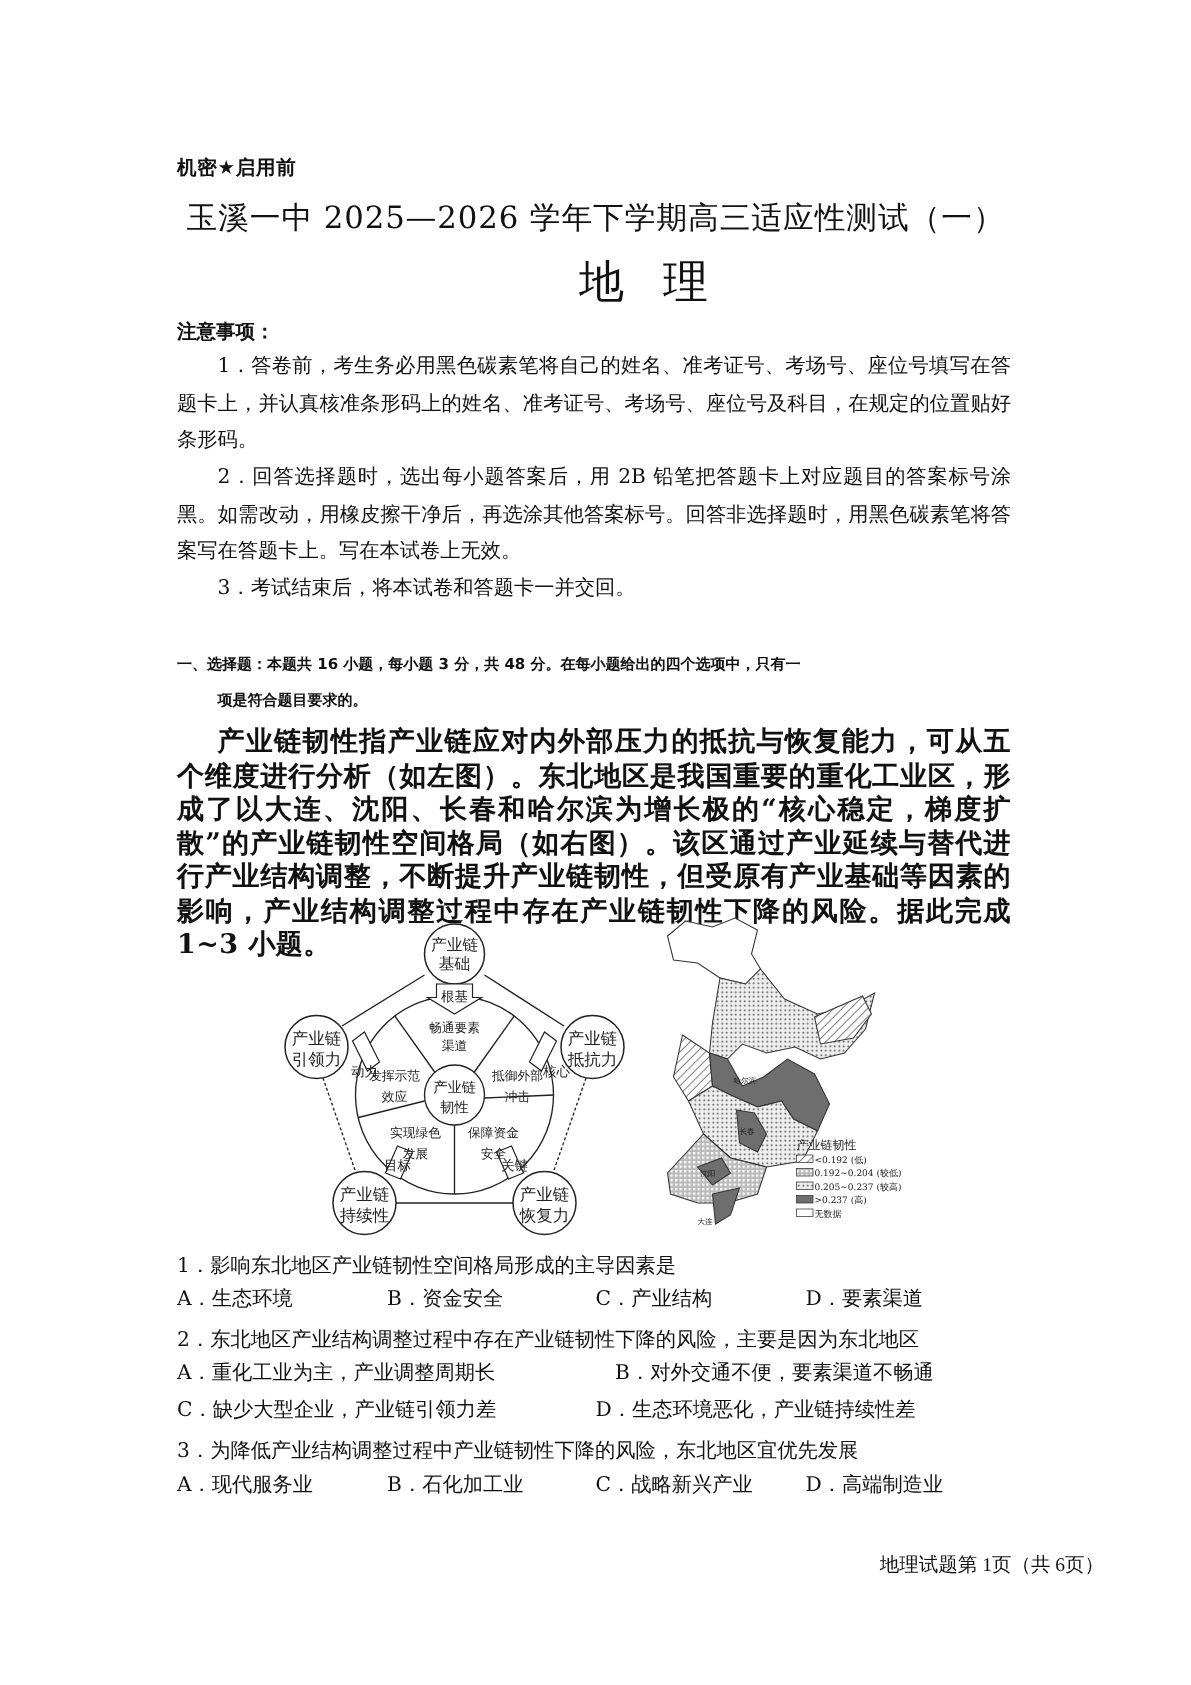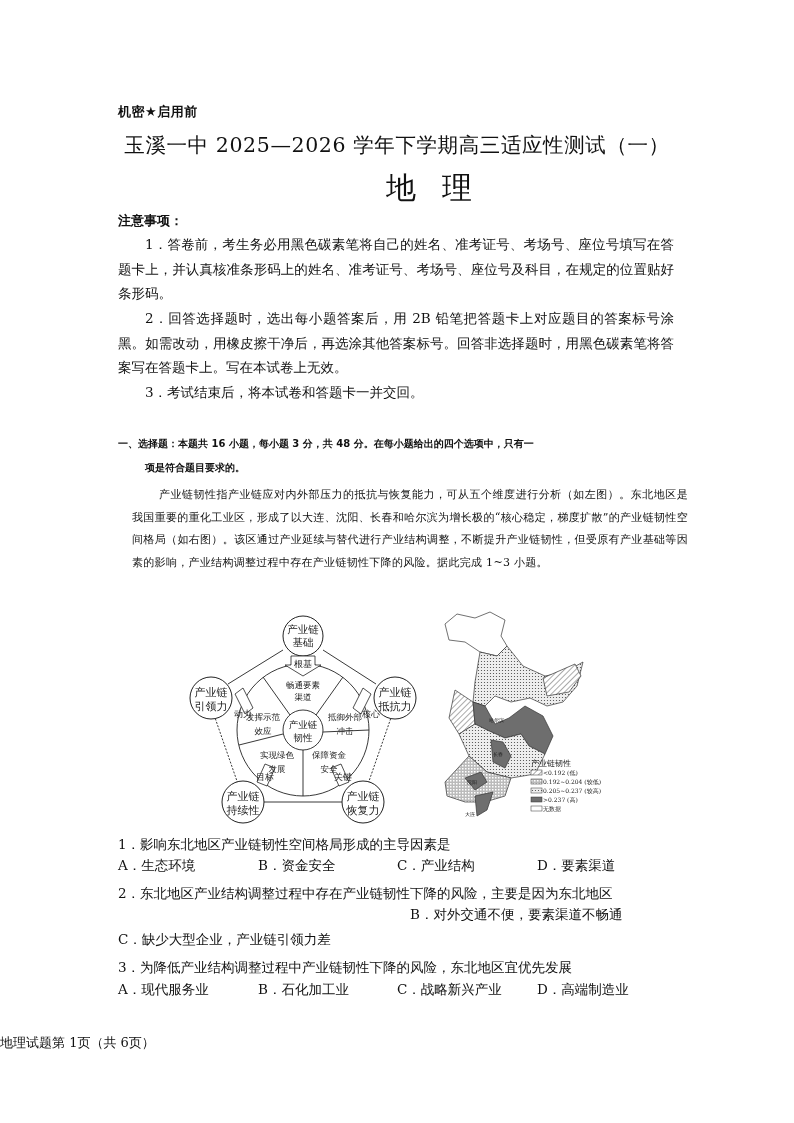--- a/index.html
+++ b/index.html
@@ -9,25 +9,25 @@
   .confidential { left: 118px; top: 103px; font-size: 13px; font-weight: bold;
                   font-family: "DejaVu Sans", sans-serif; letter-spacing: 0.5px; }
   .exam-title { left: 0; width: 794px; top: 131px; text-align: center; font-size: 20.5px; letter-spacing: 0.6px; }
   .subject { left: 0; width: 794px; top: 168px; text-align: center; font-size: 30px; letter-spacing: 26px; text-indent: 26px; padding-left: 32px; }
   .notice-head { left: 118px; top: 212px; font-size: 13px; font-weight: bold; font-family: "DejaVu Sans", sans-serif; }
   .para { left: 118px; width: 556px; font-size: 13.5px; line-height: 24.5px; text-align: justify; }
   .para.indent { text-indent: 27px; }
   .section-head { left: 118px; width: 560px; top: 432px; font-size: 10px; font-weight: bold;
                   font-family: "DejaVu Sans", sans-serif; line-height: 23.5px; }
   .section-head .l2 { display: block; padding-left: 27px; }
-  .stem { left: 132px; width: 556px; top: 484px; font-size: 11px; line-height: 22.5px; text-indent: 27px;
-          text-align: justify; letter-spacing: 0.3px; }
+  .stem { left: 118px; width: 556px; top: 484px; font-size: 18px; line-height: 22.5px; text-indent: 27px;
+          text-align: justify; letter-spacing: 0.3px; font-weight: bold; }
   .q { left: 118px; font-size: 13.5px; line-height: 24px; text-align: right; }
   .opt { position: absolute; font-size: 13.5px; }
-  .footer { left: 0; width: 736px; top: 1034px; text-align: left; font-size: 13px; }
+  .footer { left: 0; width: 736px; top: 1034px; text-align: right; font-size: 13px; font-family: Liberation Serif, serif; }
   svg text { font-family: "DejaVu Serif", serif; fill: #222; }
 </style>
 </head>
 <body>
 
 <div class="abs confidential">机密★启用前</div>
 <div class="abs exam-title">玉溪一中 2025—2026 学年下学期高三适应性测试（一）</div>
 <div class="abs subject">地理</div>
 
 <div class="abs notice-head">注意事项：</div>
@@ -173,24 +173,26 @@
 <div class="abs q" style="top:832px">1．影响东北地区产业链韧性空间格局形成的主导因素是</div>
 <div class="abs" style="left:118px; top:857px; width:560px; height:24px;">
   <span class="opt" style="left:0">A．生态环境</span>
   <span class="opt" style="left:140px">B．资金安全</span>
   <span class="opt" style="left:279px">C．产业结构</span>
   <span class="opt" style="left:419px">D．要素渠道</span>
 </div>
 
 <div class="abs q" style="top:881px">2．东北地区产业结构调整过程中存在产业链韧性下降的风险，主要是因为东北地区</div>
 <div class="abs" style="left:118px; top:906px; width:560px; height:24px;">
+  <span class="opt" style="left:0">A．重化工业为主，产业调整周期长</span>
   <span class="opt" style="left:292px">B．对外交通不便，要素渠道不畅通</span>
 </div>
 <div class="abs" style="left:118px; top:931px; width:560px; height:24px;">
   <span class="opt" style="left:0">C．缺少大型企业，产业链引领力差</span>
+  <span class="opt" style="left:279px">D．生态环境恶化，产业链持续性差</span>
 </div>
 
 <div class="abs q" style="top:955px">3．为降低产业结构调整过程中产业链韧性下降的风险，东北地区宜优先发展</div>
 <div class="abs" style="left:118px; top:981px; width:560px; height:24px;">
   <span class="opt" style="left:0">A．现代服务业</span>
   <span class="opt" style="left:140px">B．石化加工业</span>
   <span class="opt" style="left:279px">C．战略新兴产业</span>
   <span class="opt" style="left:419px">D．高端制造业</span>
 </div>
 

